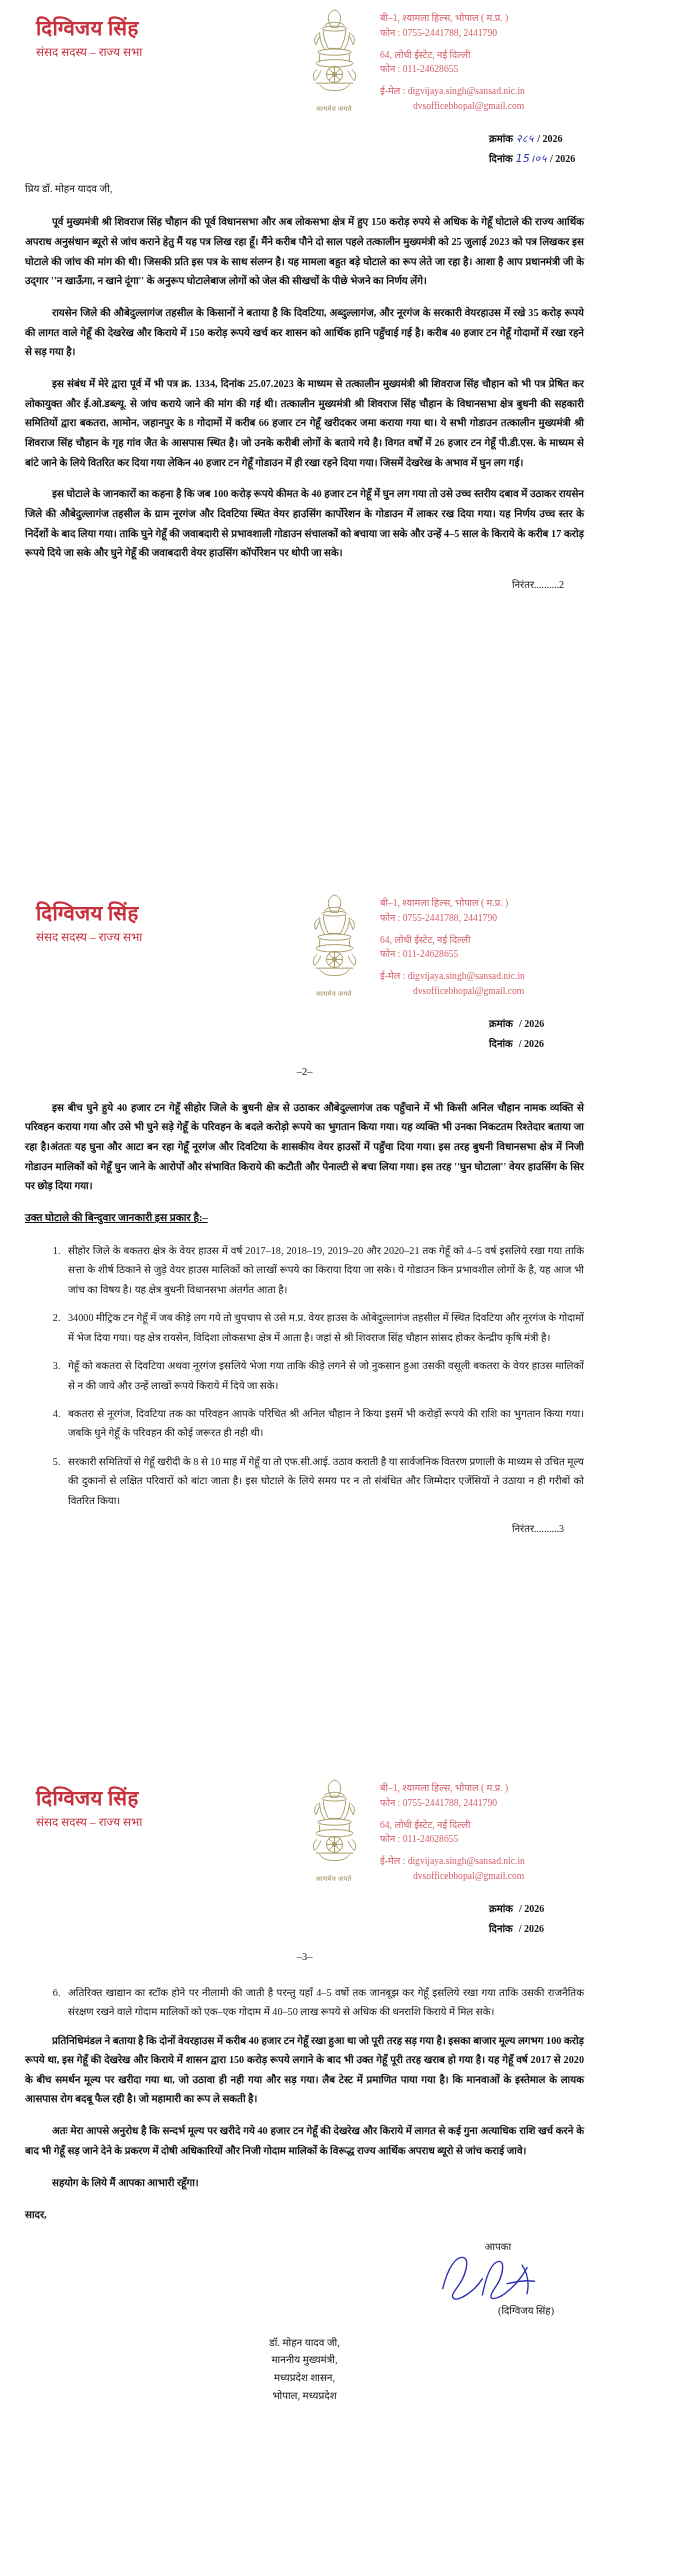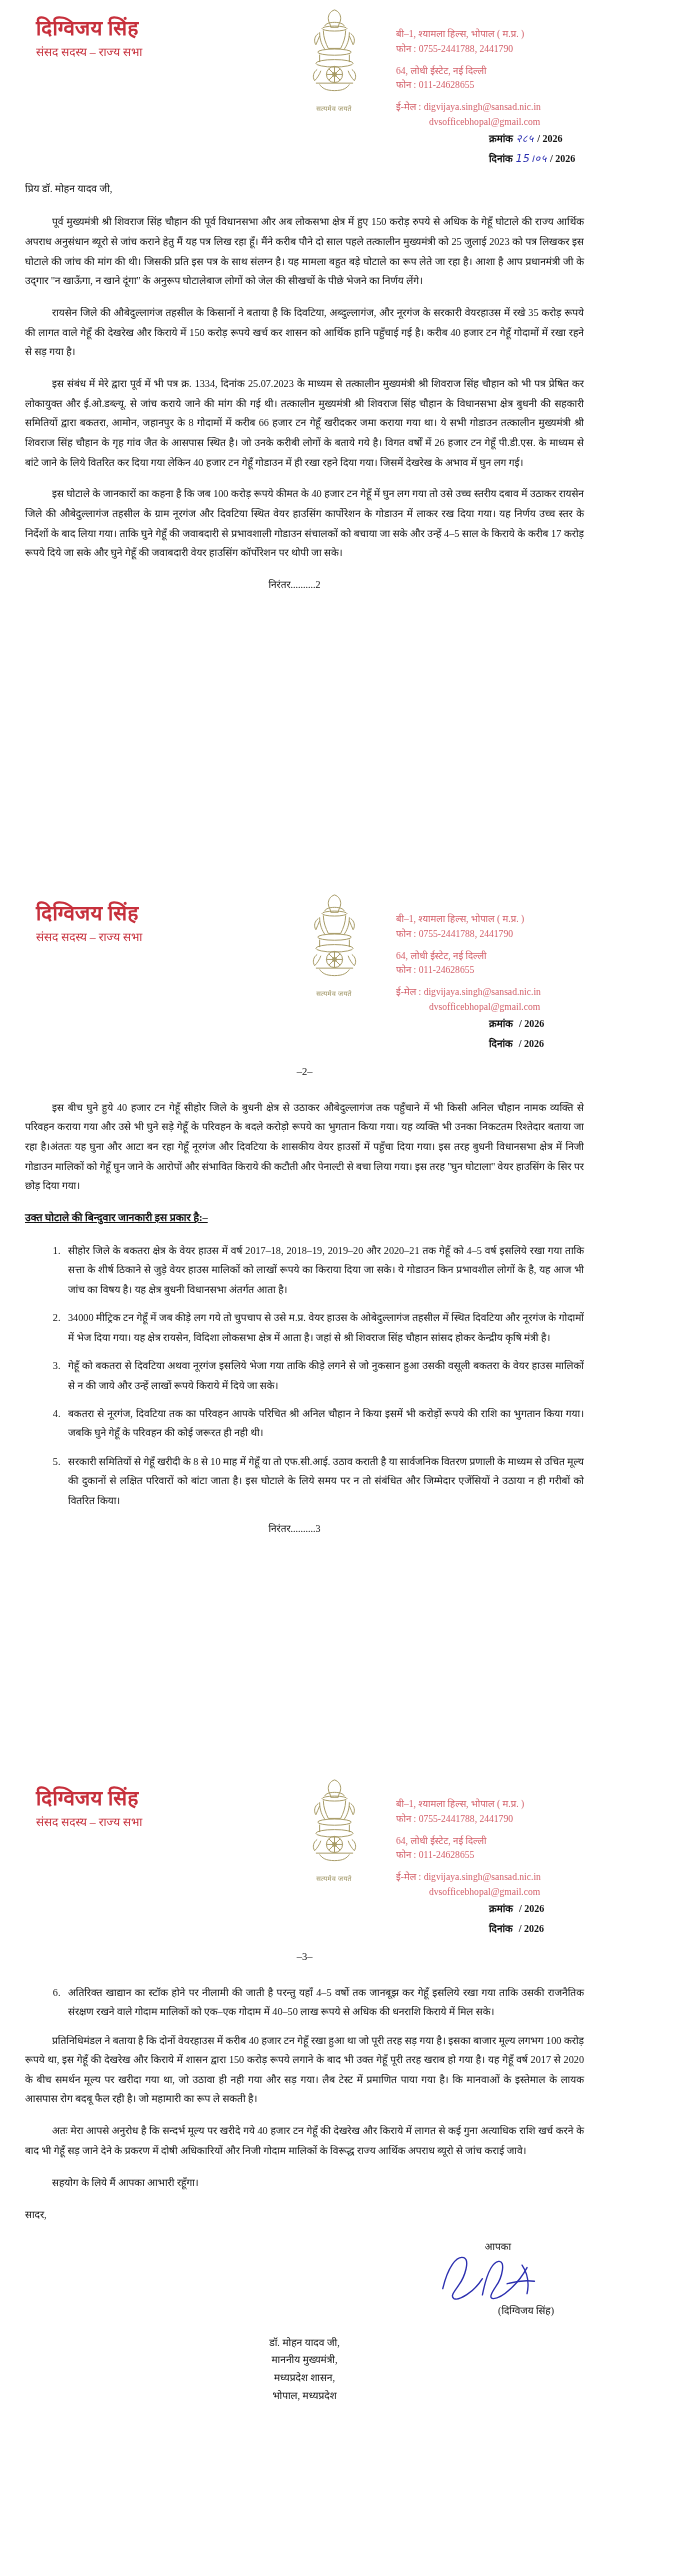--- a/index.html
+++ b/index.html
@@ -61,28 +61,27 @@
   .emblem svg { display: block; margin: 0 auto; }
   .emblem-motto {
     font-family: "Liberation Serif", "DejaVu Serif", serif;
     font-size: 6.8px;
     color: #9a8f5c;
     margin-top: 0.6px;
     letter-spacing: 0.3px;
   }
   .lh-contact {
     position: absolute;
-    left: 396px;
+    left: 380px;
     top: 11px;
     width: 278px;
     font-family: "Liberation Serif", "DejaVu Serif", serif;
     color: #d4606a;
     font-size: 9.6px;
     line-height: 1.55;
-    margin-top: 16px;
   }
   .lh-contact .grp { margin-bottom: 6.8px; }
   .lh-contact .grp:last-child { margin-bottom: 0; }
   .lh-contact .em-line { white-space: nowrap; }
   .lh-contact .em-indent { padding-left: 33px; }
 
   .refblock {
     position: absolute;
     left: 489px;
     top: 129px;
@@ -112,30 +111,31 @@
     line-height: 1.92;
     text-align: justify;
   }
   .salutation {
     margin: 6.2px 0 13.6px 0;
     text-align: left;
   }
   p.para {
     margin: 0 0 12.4px 0;
     text-indent: 27px;
+    font-weight: bold;
   }
   p.para.noindent { text-indent: 0; }
   .pagemark {
     text-align: center;
     font-family: "Liberation Serif", "DejaVu Serif", serif;
     font-size: 10.5px;
     margin: 3.7px 0 16px 0;
   }
   .contmark {
-    text-align: center;
+    text-align: right;
     font-family: "Liberation Serif", "DejaVu Serif", serif;
     font-size: 10px;
     margin: 5px 20px 0 0;
   }
   .heading-ul {
     text-decoration: underline;
     font-weight: bold;
     font-size: 10.5px;
     margin: 2.5px 0 12.4px 0;
     text-align: left;

